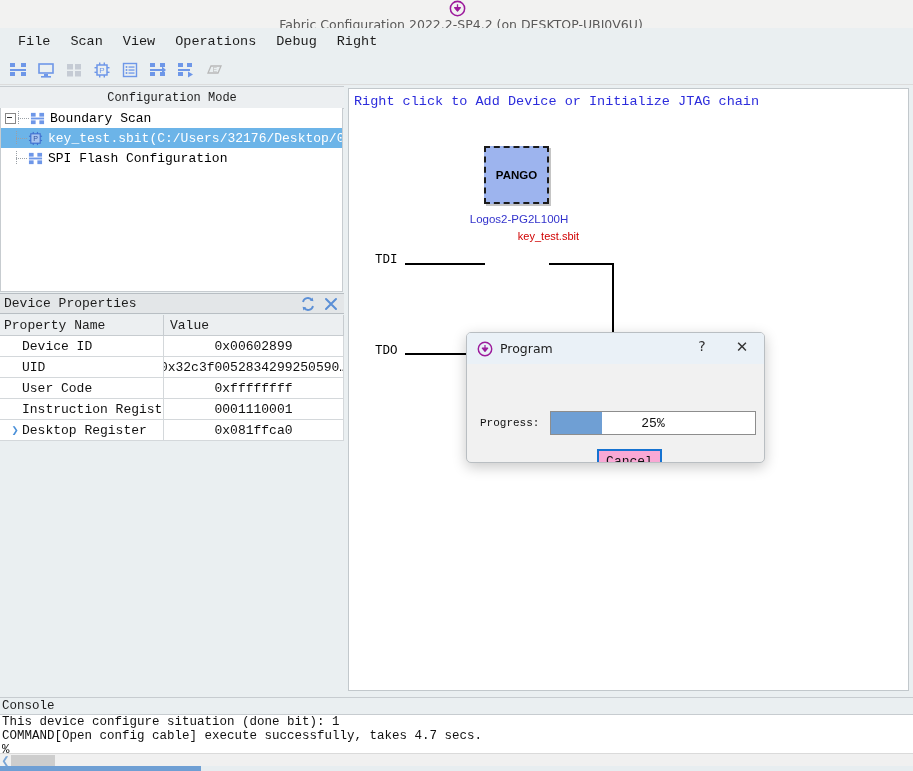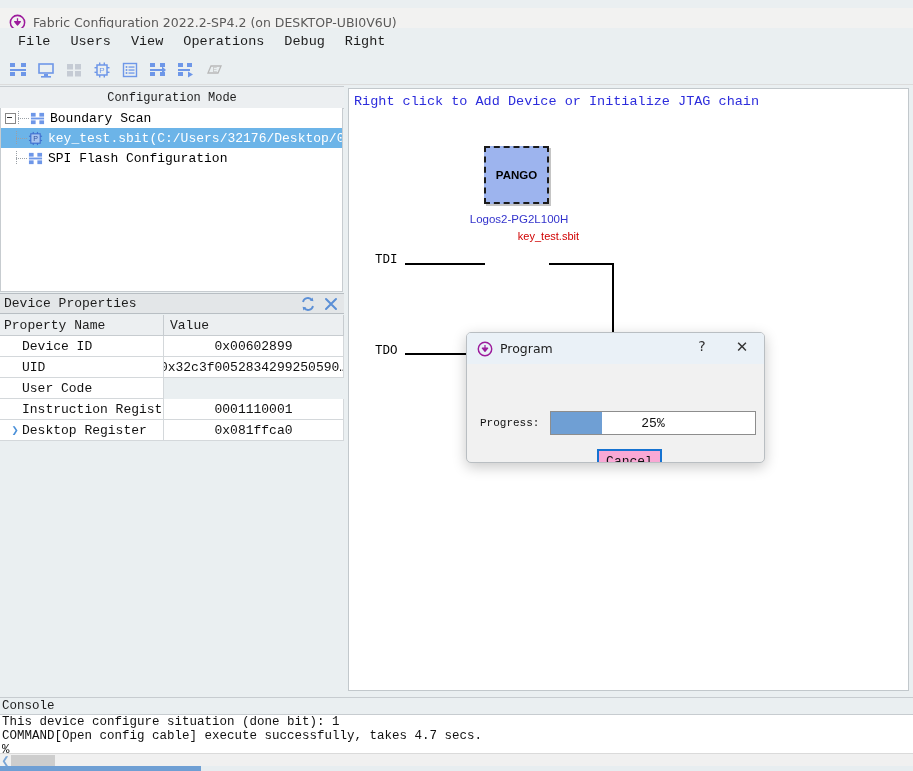--- a/index.html
+++ b/index.html
@@ -10,26 +10,27 @@
     font-family: "Liberation Sans", sans-serif;
   }
   .app {
     position: relative;
     width: 913px; height: 771px;
     background: #eaeff1;
   }
 
   
   .titlebar {
-    position: absolute; left: 0; top: 8px;
+    position: absolute; left: 0; top: 0;
     width: 913px; height: 28px;
     background: #f2f2f1;
     display: flex; align-items: center;
     padding-left: 9px;
     box-sizing: border-box;
+    flex-direction: column;
   }
   .titlebar-icon { width: 17px; height: 17px; flex: none; margin-right: 7px; }
   .titlebar-text {
     font-family: "DejaVu Sans", sans-serif;
     font-size: 12.5px;
     color: #5a5a5a;
     white-space: nowrap;
   }
 
   
@@ -355,21 +356,21 @@
   <div class="titlebar">
     <svg class="titlebar-icon" viewBox="0 0 20 20">
       <circle cx="10" cy="10" r="8.4" fill="none" stroke="#9c1a9c" stroke-width="1.8"></circle>
       <path d="M10 5 L10 12 M6.6 9 L10 13 L13.4 9Z" fill="#9c1a9c" stroke="#9c1a9c" stroke-width="1.5" stroke-linejoin="round"></path>
     </svg>
     <span class="titlebar-text">Fabric Configuration 2022.2-SP4.2 (on DESKTOP-UBI0V6U)</span>
   </div>
 
   <div class="menubar">
     <div class="menuitem">File</div>
-    <div class="menuitem">Users</div>
+    <div class="menuitem">Scan</div>
     <div class="menuitem">View</div>
     <div class="menuitem">Operations</div>
     <div class="menuitem">Debug</div>
     <div class="menuitem">Right</div>
   </div>
 
   <div class="toolbar">
     <div class="tbtn">
       <svg width="18" height="18" viewBox="0 0 18 18">
         <rect x="1" y="2" width="5" height="4" fill="#6e97e8"></rect>
@@ -540,20 +541,21 @@
               <span>UID</span>
             </div>
           <div class="ptd col-val">0x32c3f0052834299250590…</div>
         </div>
 
         <div class="ptr">
           <div class="ptd col-name">
               <span class="rowarrow"></span>
               <span>User Code</span>
             </div>
+          <div class="ptd col-val">0xffffffff</div>
         </div>
 
         <div class="ptr">
           <div class="ptd col-name">
               <span class="rowarrow"></span>
               <span>Instruction Register</span>
             </div>
           <div class="ptd col-val">0001110001</div>
         </div>
 

